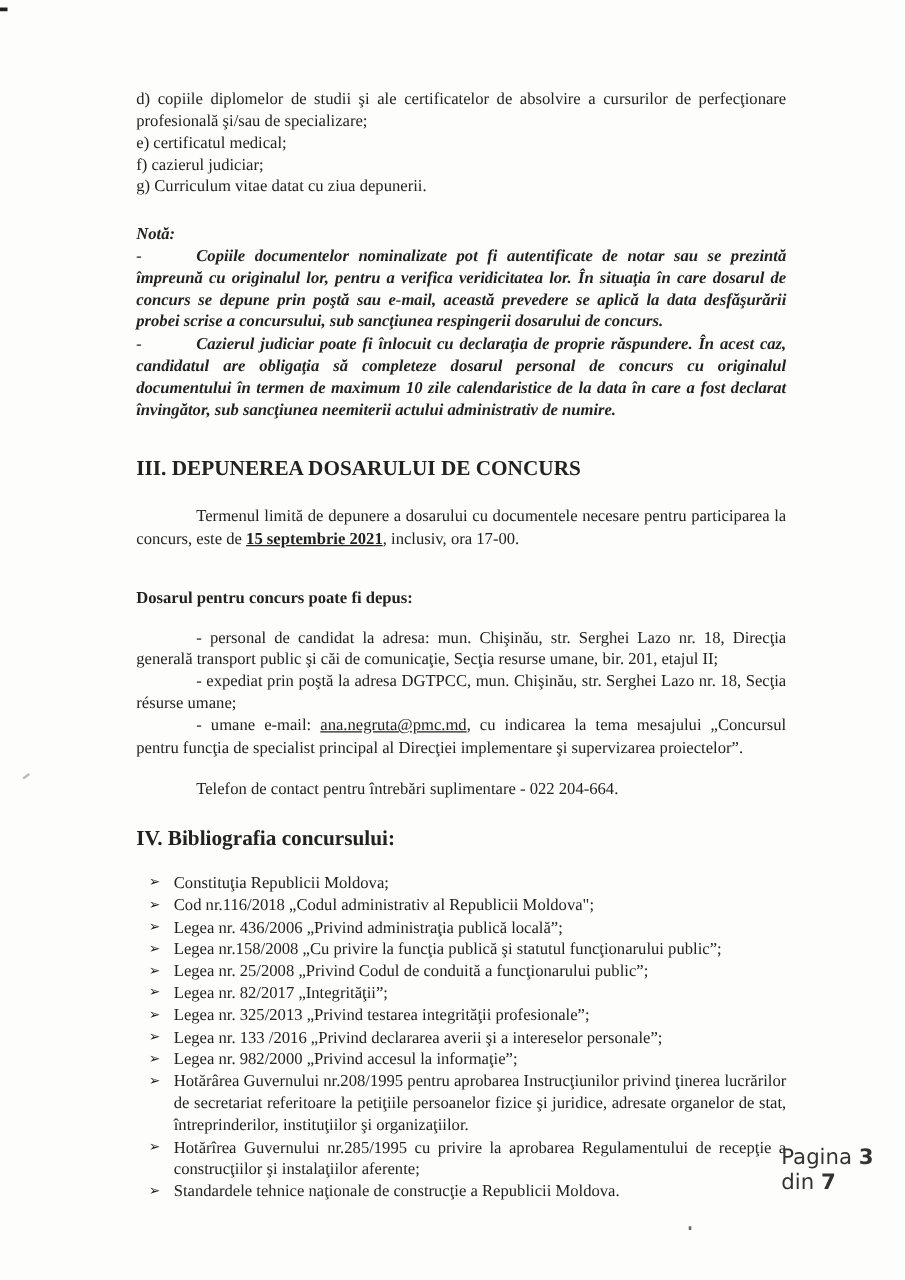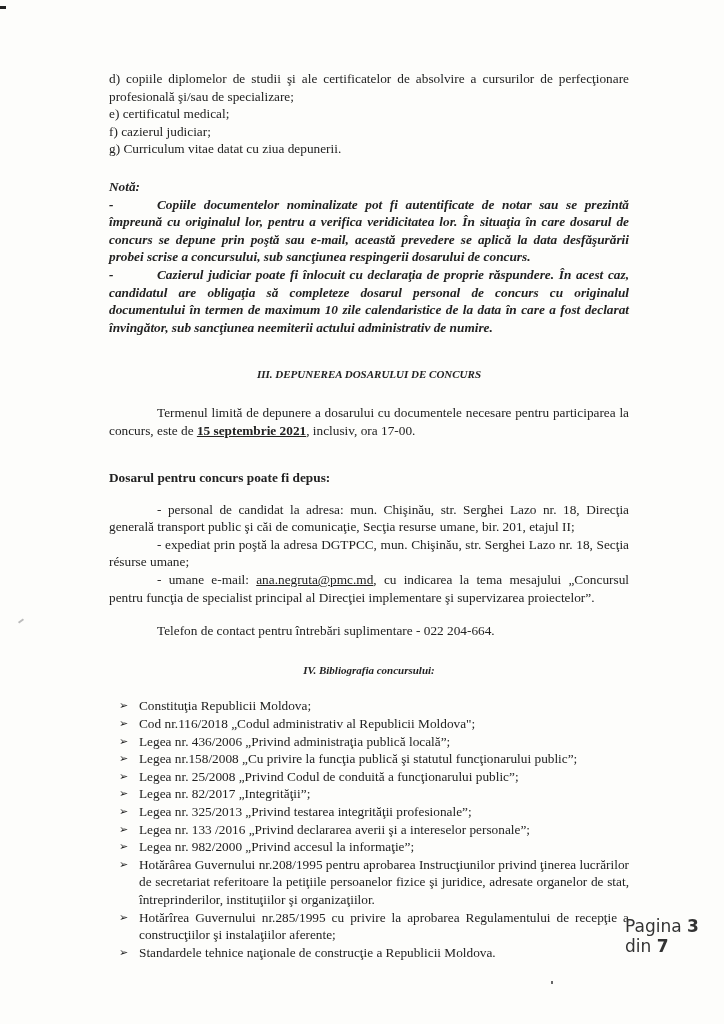--- a/index.html
+++ b/index.html
@@ -9,21 +9,21 @@
   }
   .scan-mark { position:absolute; left:0; top:6px; width:6px; height:3px; background:#222; }
   .stray { position:absolute; left:18px; top:620px; width:6px; height:2px; background:#bbb; transform:rotate(-35deg); }
   .dot { position:absolute; left:551px; top:981px; width:2px; height:3px; background:#666; }
   .page { position:absolute; left:109px; top:70px; width:520px; line-height:17.6px; }
   .p { margin:0; text-align:justify; }
   .indent { text-indent:48px; }
   .note-title { font-weight:bold; font-style:italic; margin-top:20px; }
   .note-item { font-style:italic; text-align:justify; text-indent:0; margin:0;font-weight:bold; }
   .note-item .dash { display:inline-block; width:48px; }
-  h2 { font-size:11px; font-weight:bold; text-align:center; margin:30px 0 20px 0;font-style:italic; }
+  h2 { font-size:17px; font-weight:bold; margin:30px 0 20px 0; }
   .bold { font-weight:bold; }
   .u { text-decoration:underline; }
   .gap { height:17px; }
   ul.bib { list-style:none; margin:0; padding:0 0 0 10px; }
   ul.bib li { position:relative; padding-left:20px; text-align:justify; margin:0; }
   ul.bib li .arrow { position:absolute; left:0; top:0; font-family:"DejaVu Sans", sans-serif; font-size:11px; }
   .footer { position:absolute; left:625px; top:916px; font-family:"DejaVu Sans", sans-serif; font-size:17px; color:#333; }
   .footer b { font-weight:bold; }
 </style>
 </head>

